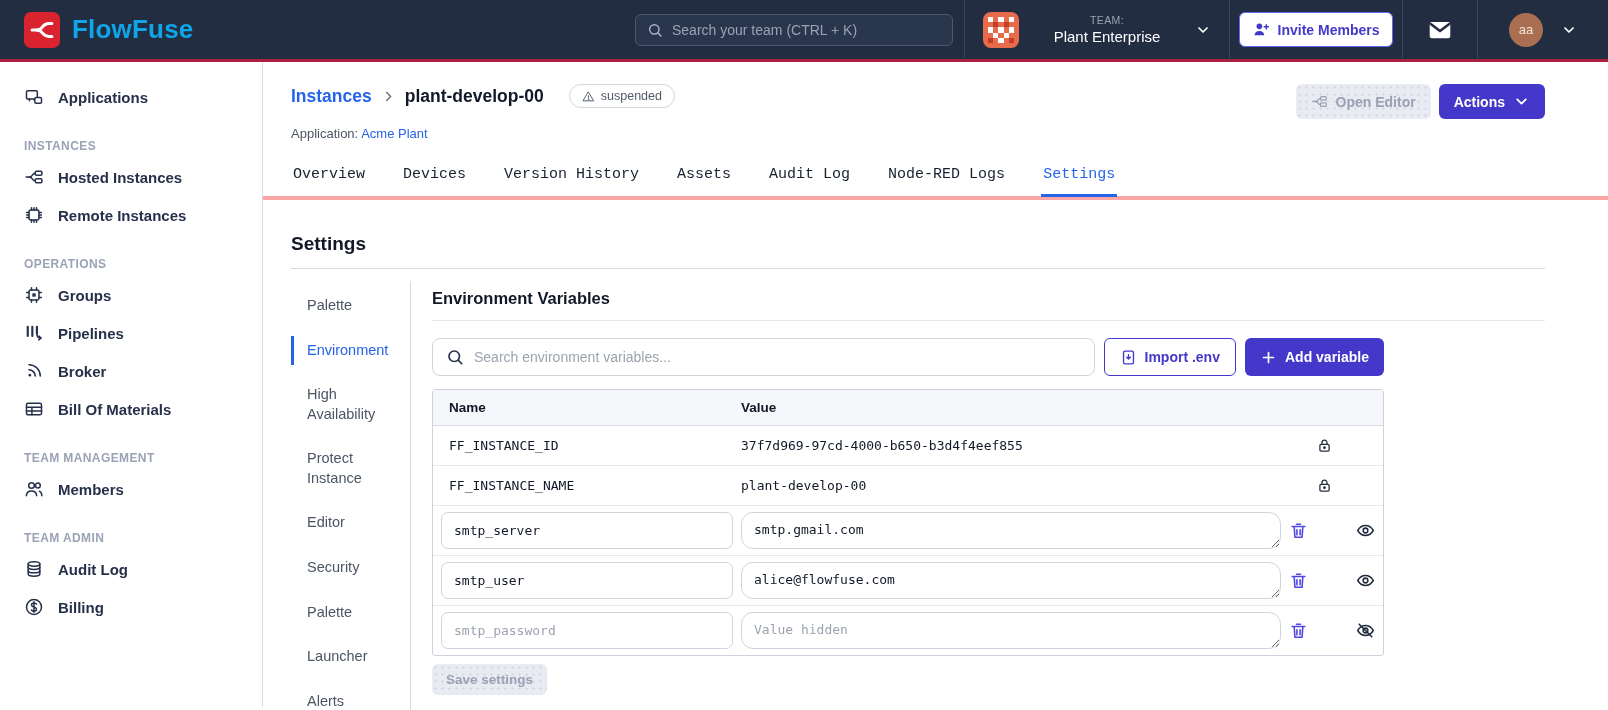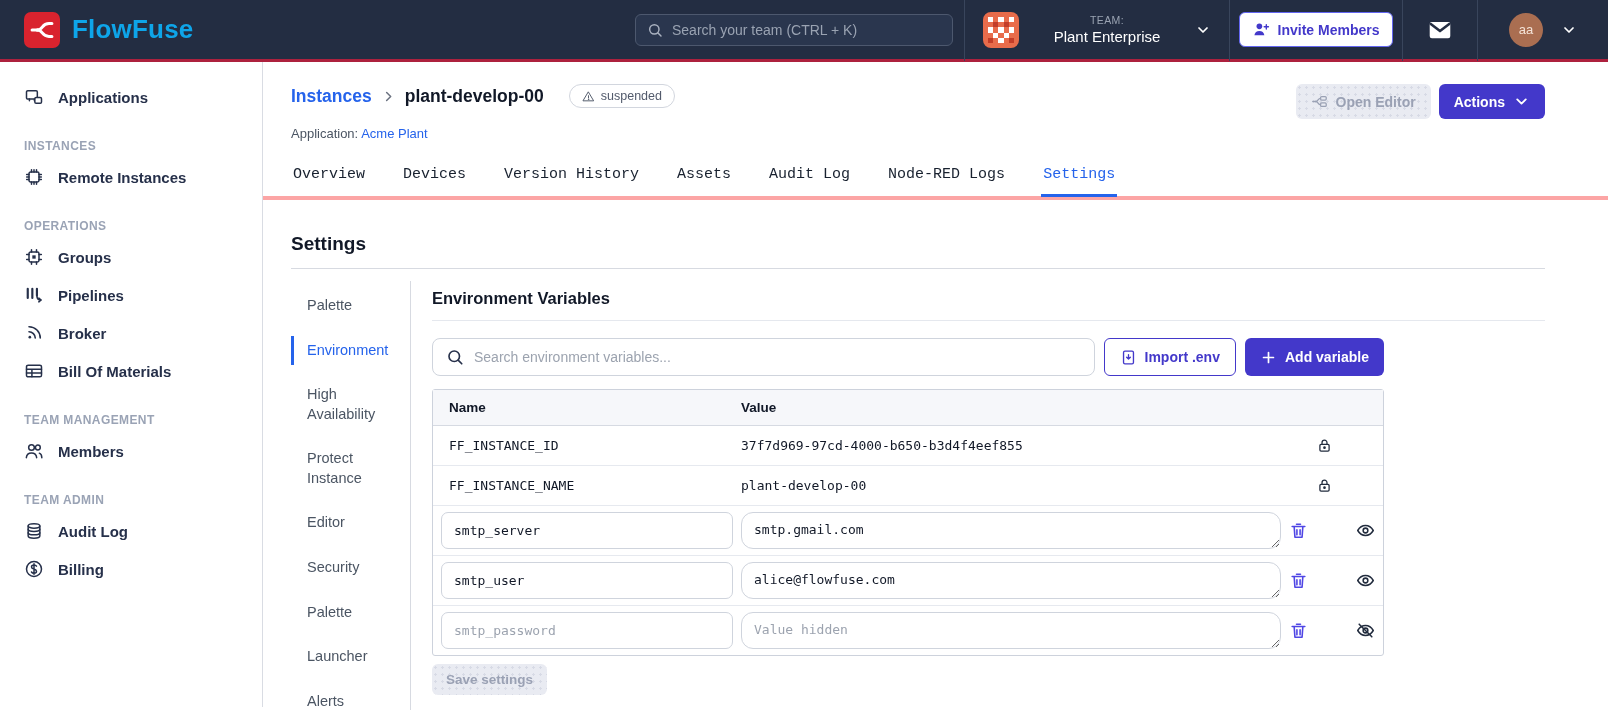--- a/index.html
+++ b/index.html
@@ -229,20 +229,30 @@
     <div class="side-item">
       <svg viewBox="0 0 24 24" fill="none" stroke="currentColor" stroke-width="1.8" stroke-linecap="round" stroke-linejoin="round">
         <rect x="3" y="4.5" width="13" height="10" rx="1.5"></rect>
           <path d="M6.5 14.5v2M12.5 14.5v2"></path>
         <rect x="13" y="12.5" width="8" height="7" rx="1.5" fill="#fff"></rect>
       </svg>
       <span>Applications</span>
     </div>
 
     <div class="side-section">INSTANCES</div>
+    <div class="side-item">
+      <svg viewBox="0 0 24 24" fill="none" stroke="currentColor" stroke-width="1.8" stroke-linecap="round" stroke-linejoin="round">
+        <path d="M2.5 12h4"></path>
+          <path d="M6.5 12c4 0 3-4.5 7-4.5"></path>
+          <path d="M6.5 12c4 0 3 4.5 7 4.5"></path>
+        <rect x="13.5" y="5" width="8" height="5" rx="1.5"></rect>
+          <rect x="13.5" y="14" width="8" height="5" rx="1.5"></rect>
+      </svg>
+      <span>Hosted Instances</span>
+    </div>
     <div class="side-item">
       <svg viewBox="0 0 24 24" fill="none" stroke="currentColor" stroke-width="1.8" stroke-linecap="round" stroke-linejoin="round">
         <rect x="6" y="6" width="12" height="12" rx="2"></rect>
         <path d="M9 3.2v2.8M12 3.2v2.8M15 3.2v2.8M9 18v2.8M12 18v2.8M15 18v2.8M3.2 9H6M3.2 12H6M3.2 15H6M18 9h2.8M18 12h2.8M18 15h2.8"></path>
       </svg>
       <span>Remote Instances</span>
     </div>
 
     <div class="side-section">OPERATIONS</div>
     <div class="side-item">

